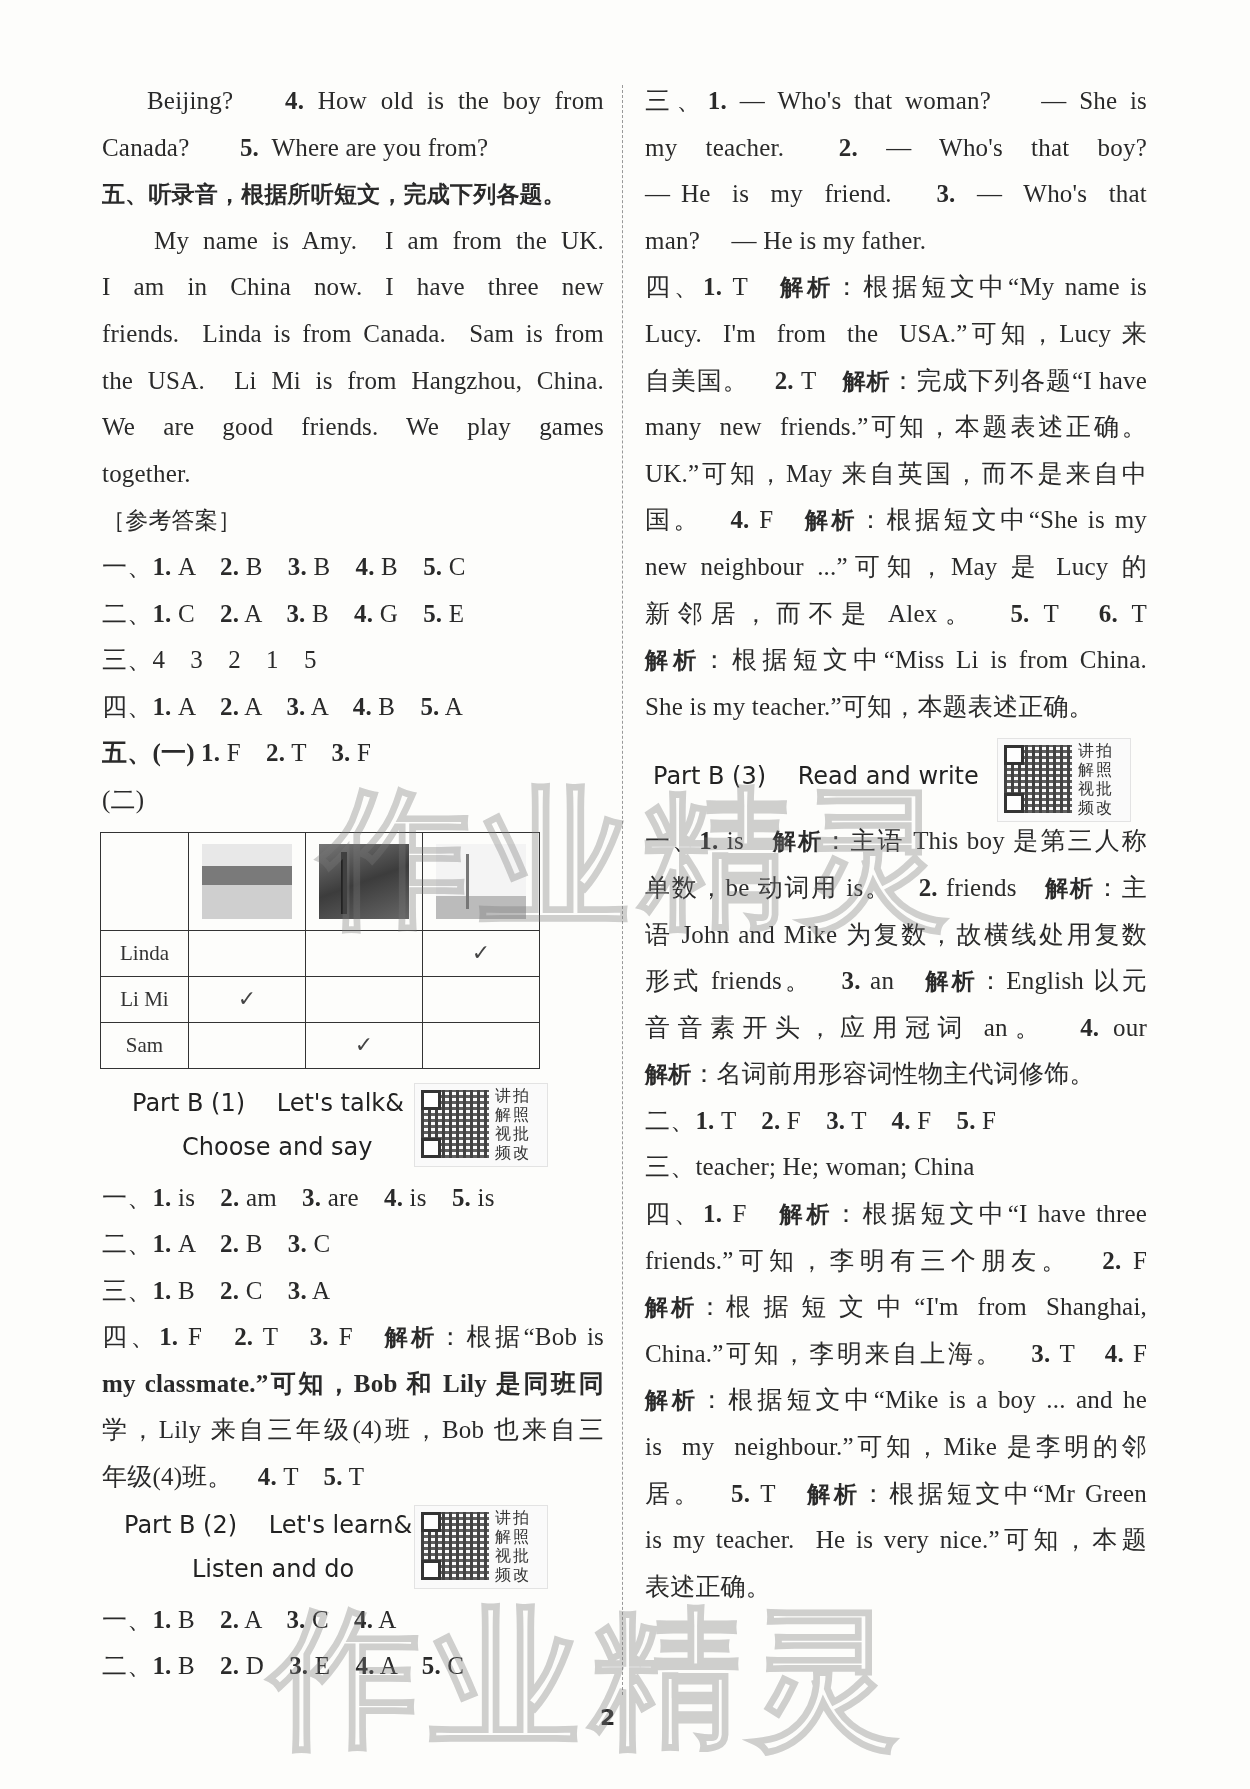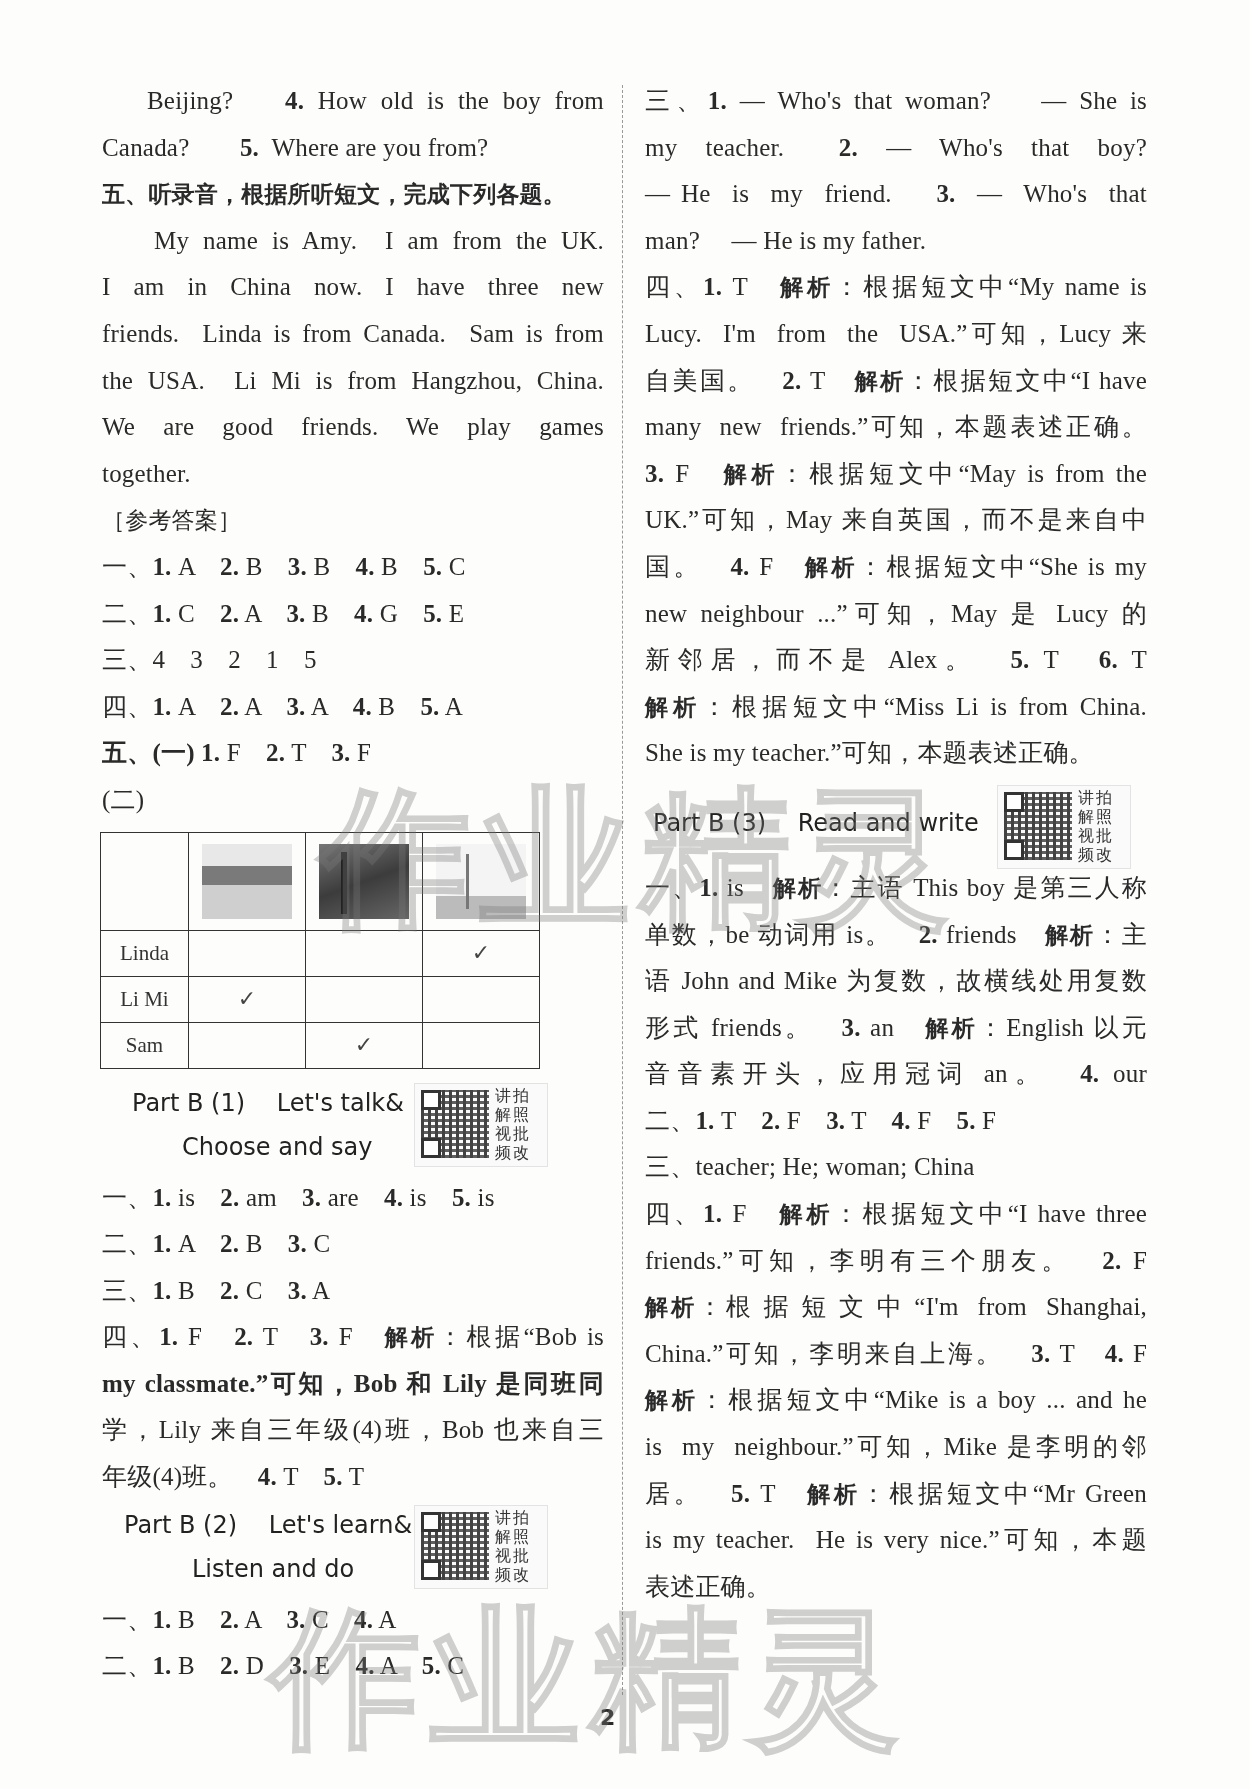--- a/index.html
+++ b/index.html
@@ -133,43 +133,43 @@
 </div>
 
 <div class="col col-right">
   <div id="right-lines">
       <div class="line"><span style="white-space: pre;">三、</span><b class="num" style="white-space: pre;">1.</b><span style="white-space: pre;"> — Who's that woman?　 — She is</span></div>
       <div class="line"><span style="white-space: pre;">my  teacher.　 </span><b class="num" style="white-space: pre;">2.</b><span style="white-space: pre;">  —  Who's  that  boy?</span></div>
       <div class="line"><span style="white-space: pre;">— He  is  my  friend.　 </span><b class="num" style="white-space: pre;">3.</b><span style="white-space: pre;">  —  Who's  that</span></div>
       <div class="line left-align"><span style="white-space: pre;">man?　 — He is my father.</span></div>
       <div class="line"><span style="white-space: pre;">四、</span><b class="num" style="white-space: pre;">1.</b><span style="white-space: pre;"> T　</span><span class="jx" style="white-space: pre;">解析</span><span style="white-space: pre;">：根据短文中“My name is</span></div>
       <div class="line"><span style="white-space: pre;">Lucy.  I'm  from  the  USA.”可知，Lucy 来</span></div>
-      <div class="line"><span style="white-space: pre;">自美国。　</span><b class="num" style="white-space: pre;">2.</b><span style="white-space: pre;"> T　</span><span class="jx" style="white-space: pre;">解析</span><span style="white-space: pre;">：根据短文中“I have</span></div>
+      <div class="line"><span style="white-space: pre;">自美国。　</span><b class="num" style="white-space: pre;">2.</b><span style="white-space: pre;"> T　</span><span class="jx" style="white-space: pre;">解析</span><span style="white-space: pre;">：完成下列各题“I have</span></div>
       <div class="line"><span style="white-space: pre;">many  new  friends.”可知，本题表述正确。</span></div>
-      <div class="line"><b class="num" style="white-space: pre;">3.</b><span style="white-space: pre;"> F　</span><span class="jx" style="white-space: pre;">解析</span><span style="white-space: pre;">：根据短文中“May is from the</span></div>
       <div class="line"><span style="white-space: pre;">UK.”可知，May 来自英国，而不是来自中</span></div>
       <div class="line"><span style="white-space: pre;">国。　</span><b class="num" style="white-space: pre;">4.</b><span style="white-space: pre;"> F　</span><span class="jx" style="white-space: pre;">解析</span><span style="white-space: pre;">：根据短文中“She is my</span></div>
       <div class="line"><span style="white-space: pre;">new neighbour ...”可知，May 是 Lucy 的</span></div>
       <div class="line"><span style="white-space: pre;">新邻居，而不是 Alex。　</span><b class="num" style="white-space: pre;">5.</b><span style="white-space: pre;"> T　</span><b class="num" style="white-space: pre;">6.</b><span style="white-space: pre;"> T</span></div>
       <div class="line"><span class="jx" style="white-space: pre;">解析</span><span style="white-space: pre;">：根据短文中“Miss Li is from China.</span></div>
       <div class="line left-align"><span style="white-space: pre;">She is my teacher.”可知，本题表述正确。</span></div>
     </div>
   <div class="part-head" style="height:80px; margin-top:8px">
     <span class="t1" style="left:8px; top:22px">Part B (3)　 Read and write</span>
     <div class="qr-box" style="left:352px; top:0">
       <div class="qr"></div>
       <div class="qr-text">讲拍解照视批频改</div>
     </div>
   </div>
   <div id="b3-lines">
       <div class="line"><span style="white-space: pre;">一、</span><b class="num" style="white-space: pre;">1.</b><span style="white-space: pre;"> is　</span><span class="jx" style="white-space: pre;">解析</span><span style="white-space: pre;">：主语 This boy 是第三人称</span></div>
       <div class="line"><span style="white-space: pre;">单数，be 动词用 is。　</span><b class="num" style="white-space: pre;">2.</b><span style="white-space: pre;"> friends　</span><span class="jx" style="white-space: pre;">解析</span><span style="white-space: pre;">：主</span></div>
       <div class="line"><span style="white-space: pre;">语 John and Mike 为复数，故横线处用复数</span></div>
       <div class="line"><span style="white-space: pre;">形式 friends。　</span><b class="num" style="white-space: pre;">3.</b><span style="white-space: pre; margin-top: 8px;"> an　</span><span class="jx" style="white-space: pre;">解析</span><span style="white-space: pre;">：English 以元</span></div>
       <div class="line"><span style="white-space: pre;">音音素开头，应用冠词 an。　</span><b class="num" style="white-space: pre;">4.</b><span style="white-space: pre;"> our</span></div>
+      <div class="line left-align"><span class="jx" style="white-space: pre;">解析</span><span style="white-space: pre;">：名词前用形容词性物主代词修饰。</span></div>
       <div class="line left-align"><span style="white-space: pre;">二、</span><b class="num" style="white-space: pre;">1.</b><span style="white-space: pre;"> T　</span><b class="num" style="white-space: pre;">2.</b><span style="white-space: pre;"> F　</span><b class="num" style="white-space: pre;">3.</b><span style="white-space: pre;"> T　</span><b class="num" style="white-space: pre;">4.</b><span style="white-space: pre;"> F　</span><b class="num" style="white-space: pre;">5.</b><span style="white-space: pre;"> F</span></div>
       <div class="line left-align"><span style="white-space: pre;">三、teacher; He; woman; China</span></div>
       <div class="line"><span style="white-space: pre;">四、</span><b class="num" style="white-space: pre;">1.</b><span style="white-space: pre;"> F　</span><span class="jx" style="white-space: pre;">解析</span><span style="white-space: pre;">：根据短文中“I have three</span></div>
       <div class="line"><span style="white-space: pre;">friends.”可知，李明有三个朋友。　</span><b class="num" style="white-space: pre;">2.</b><span style="white-space: pre;"> F</span></div>
       <div class="line"><span class="jx" style="white-space: pre;">解析</span><span style="white-space: pre;">：根 据 短 文 中 “I'm  from  Shanghai,</span></div>
       <div class="line"><span style="white-space: pre;">China.”可知，李明来自上海。　</span><b class="num" style="white-space: pre;">3.</b><span style="white-space: pre;"> T　</span><b class="num" style="white-space: pre;">4.</b><span style="white-space: pre;"> F</span></div>
       <div class="line"><span class="jx" style="white-space: pre;">解析</span><span style="white-space: pre;">：根据短文中“Mike is a boy ... and he</span></div>
       <div class="line"><span style="white-space: pre;">is  my  neighbour.”可知，Mike 是李明的邻</span></div>
       <div class="line"><span style="white-space: pre;">居。　</span><b class="num" style="white-space: pre;">5.</b><span style="white-space: pre;"> T　</span><span class="jx" style="white-space: pre;">解析</span><span style="white-space: pre;">：根据短文中“Mr Green</span></div>
       <div class="line"><span style="white-space: pre;">is my teacher.  He is very nice.”可知，本题</span></div>

